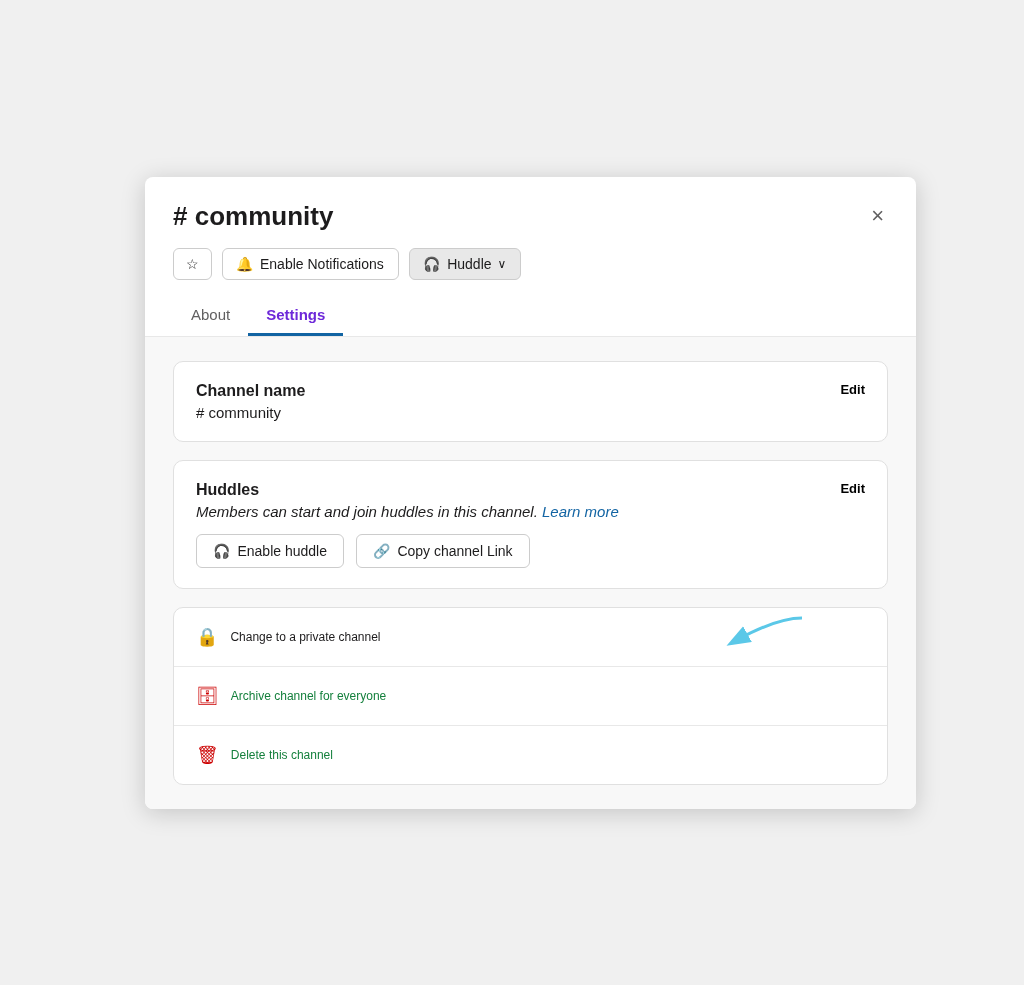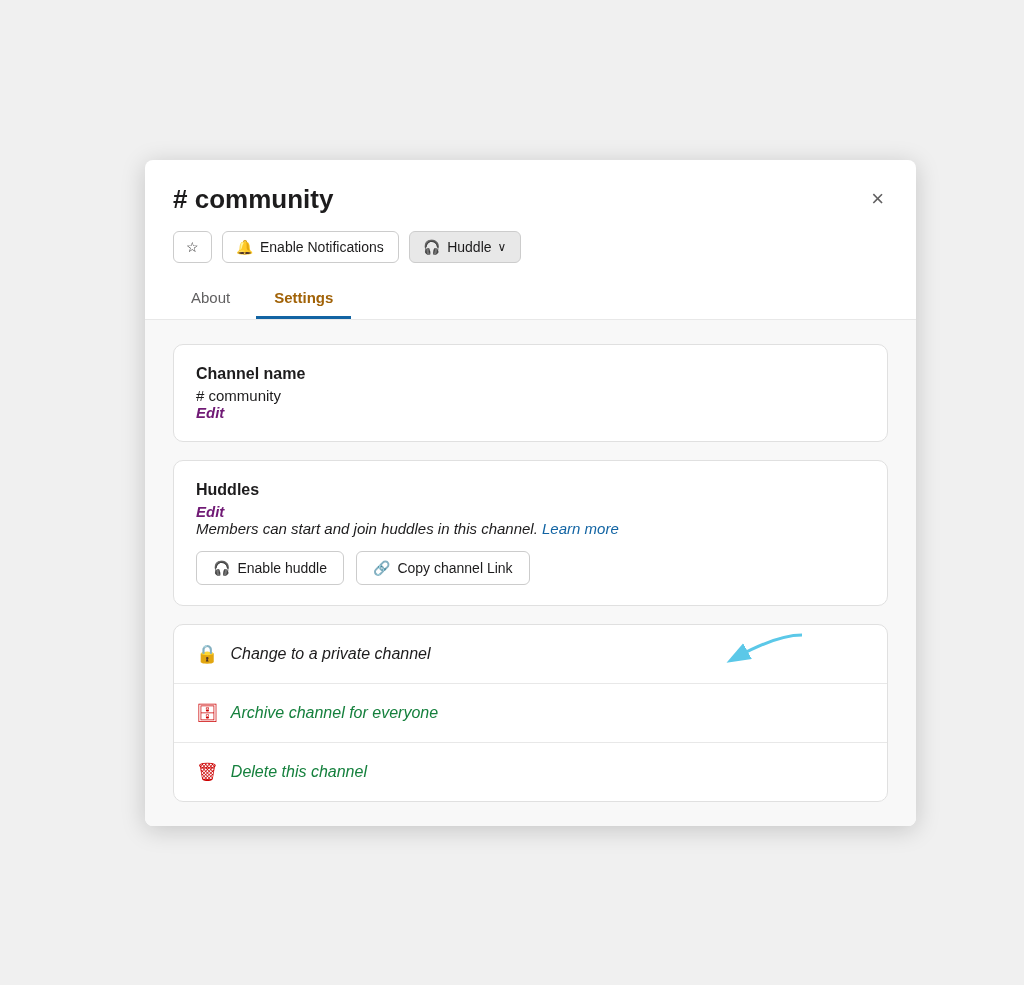--- a/index.html
+++ b/index.html
@@ -67,78 +67,76 @@
     }
     .btn-star {
       padding: 7px 12px;
     }
     .btn-huddle {
       background: #e8e8e8;
       border-color: #ccc;
     }
     .tabs {
       display: flex;
-      gap: 8px;
+      gap: 0;
       margin-top: 4px;
     }
     .tab {
       padding: 10px 18px;
       font-size: 15px;
       color: #616061;
       cursor: pointer;
       border-bottom: 3px solid transparent;
       font-weight: 400;
       background: none;
       border-top: none;
       border-left: none;
       border-right: none;
     }
     .tab.active {
-      color: #a16207;
+      color: #6d28d9;
       font-weight: 700;
       border-bottom: 3px solid #1264a3;
     }
     .modal-body {
       padding: 24px 28px;
       background: #f8f8f8;
       display: flex;
       flex-direction: column;
       gap: 18px;
     }
     .card {
       background: #fff;
       border-radius: 10px;
       border: 1px solid #e0e0e0;
       padding: 20px 22px;
     }
     .card-header-row {
       display: flex;
       justify-content: space-between;
       align-items: flex-start;
-      flex-direction: column;
     }
     .card-title {
       font-size: 16px;
       font-weight: 700;
       color: #1d1c1d;
       margin-bottom: 4px;
     }
     .card-value {
       font-size: 15px;
       color: #1d1c1d;
     }
     .edit-link {
-      color: #701a75;
-      font-size: 15px;
+      color: #000000;
+      font-size: 13px;
       font-weight: 600;
       cursor: pointer;
       text-decoration: none;
       background: none;
       border: none;
-      font-style: italic;
     }
     .huddle-desc {
       font-size: 15px;
       color: #1d1c1d;
       margin-bottom: 14px;
       font-style: italic;
     }
     .learn-more {
       color: #1264a3;
       text-decoration: none;
@@ -172,24 +170,23 @@
       display: flex;
       align-items: center;
       gap: 12px;
       padding: 18px 22px;
       cursor: pointer;
       border-bottom: 1px solid #e8e8e8;
       position: relative;
     }
     .danger-row:last-child { border-bottom: none; }
     .danger-row-text {
-      font-size: 16px;
+      font-size: 12px;
       font-weight: 500;
       color: #1d1c1d;
-      font-style: italic;
     }
     .danger-row-text.red { color: #15803d; }
     .danger-icon {
       font-size: 18px;
       color: #1d1c1d;
     }
     .danger-icon.red { color: #cc0000; }
     
     .arrow-annotation {
       position: absolute;

